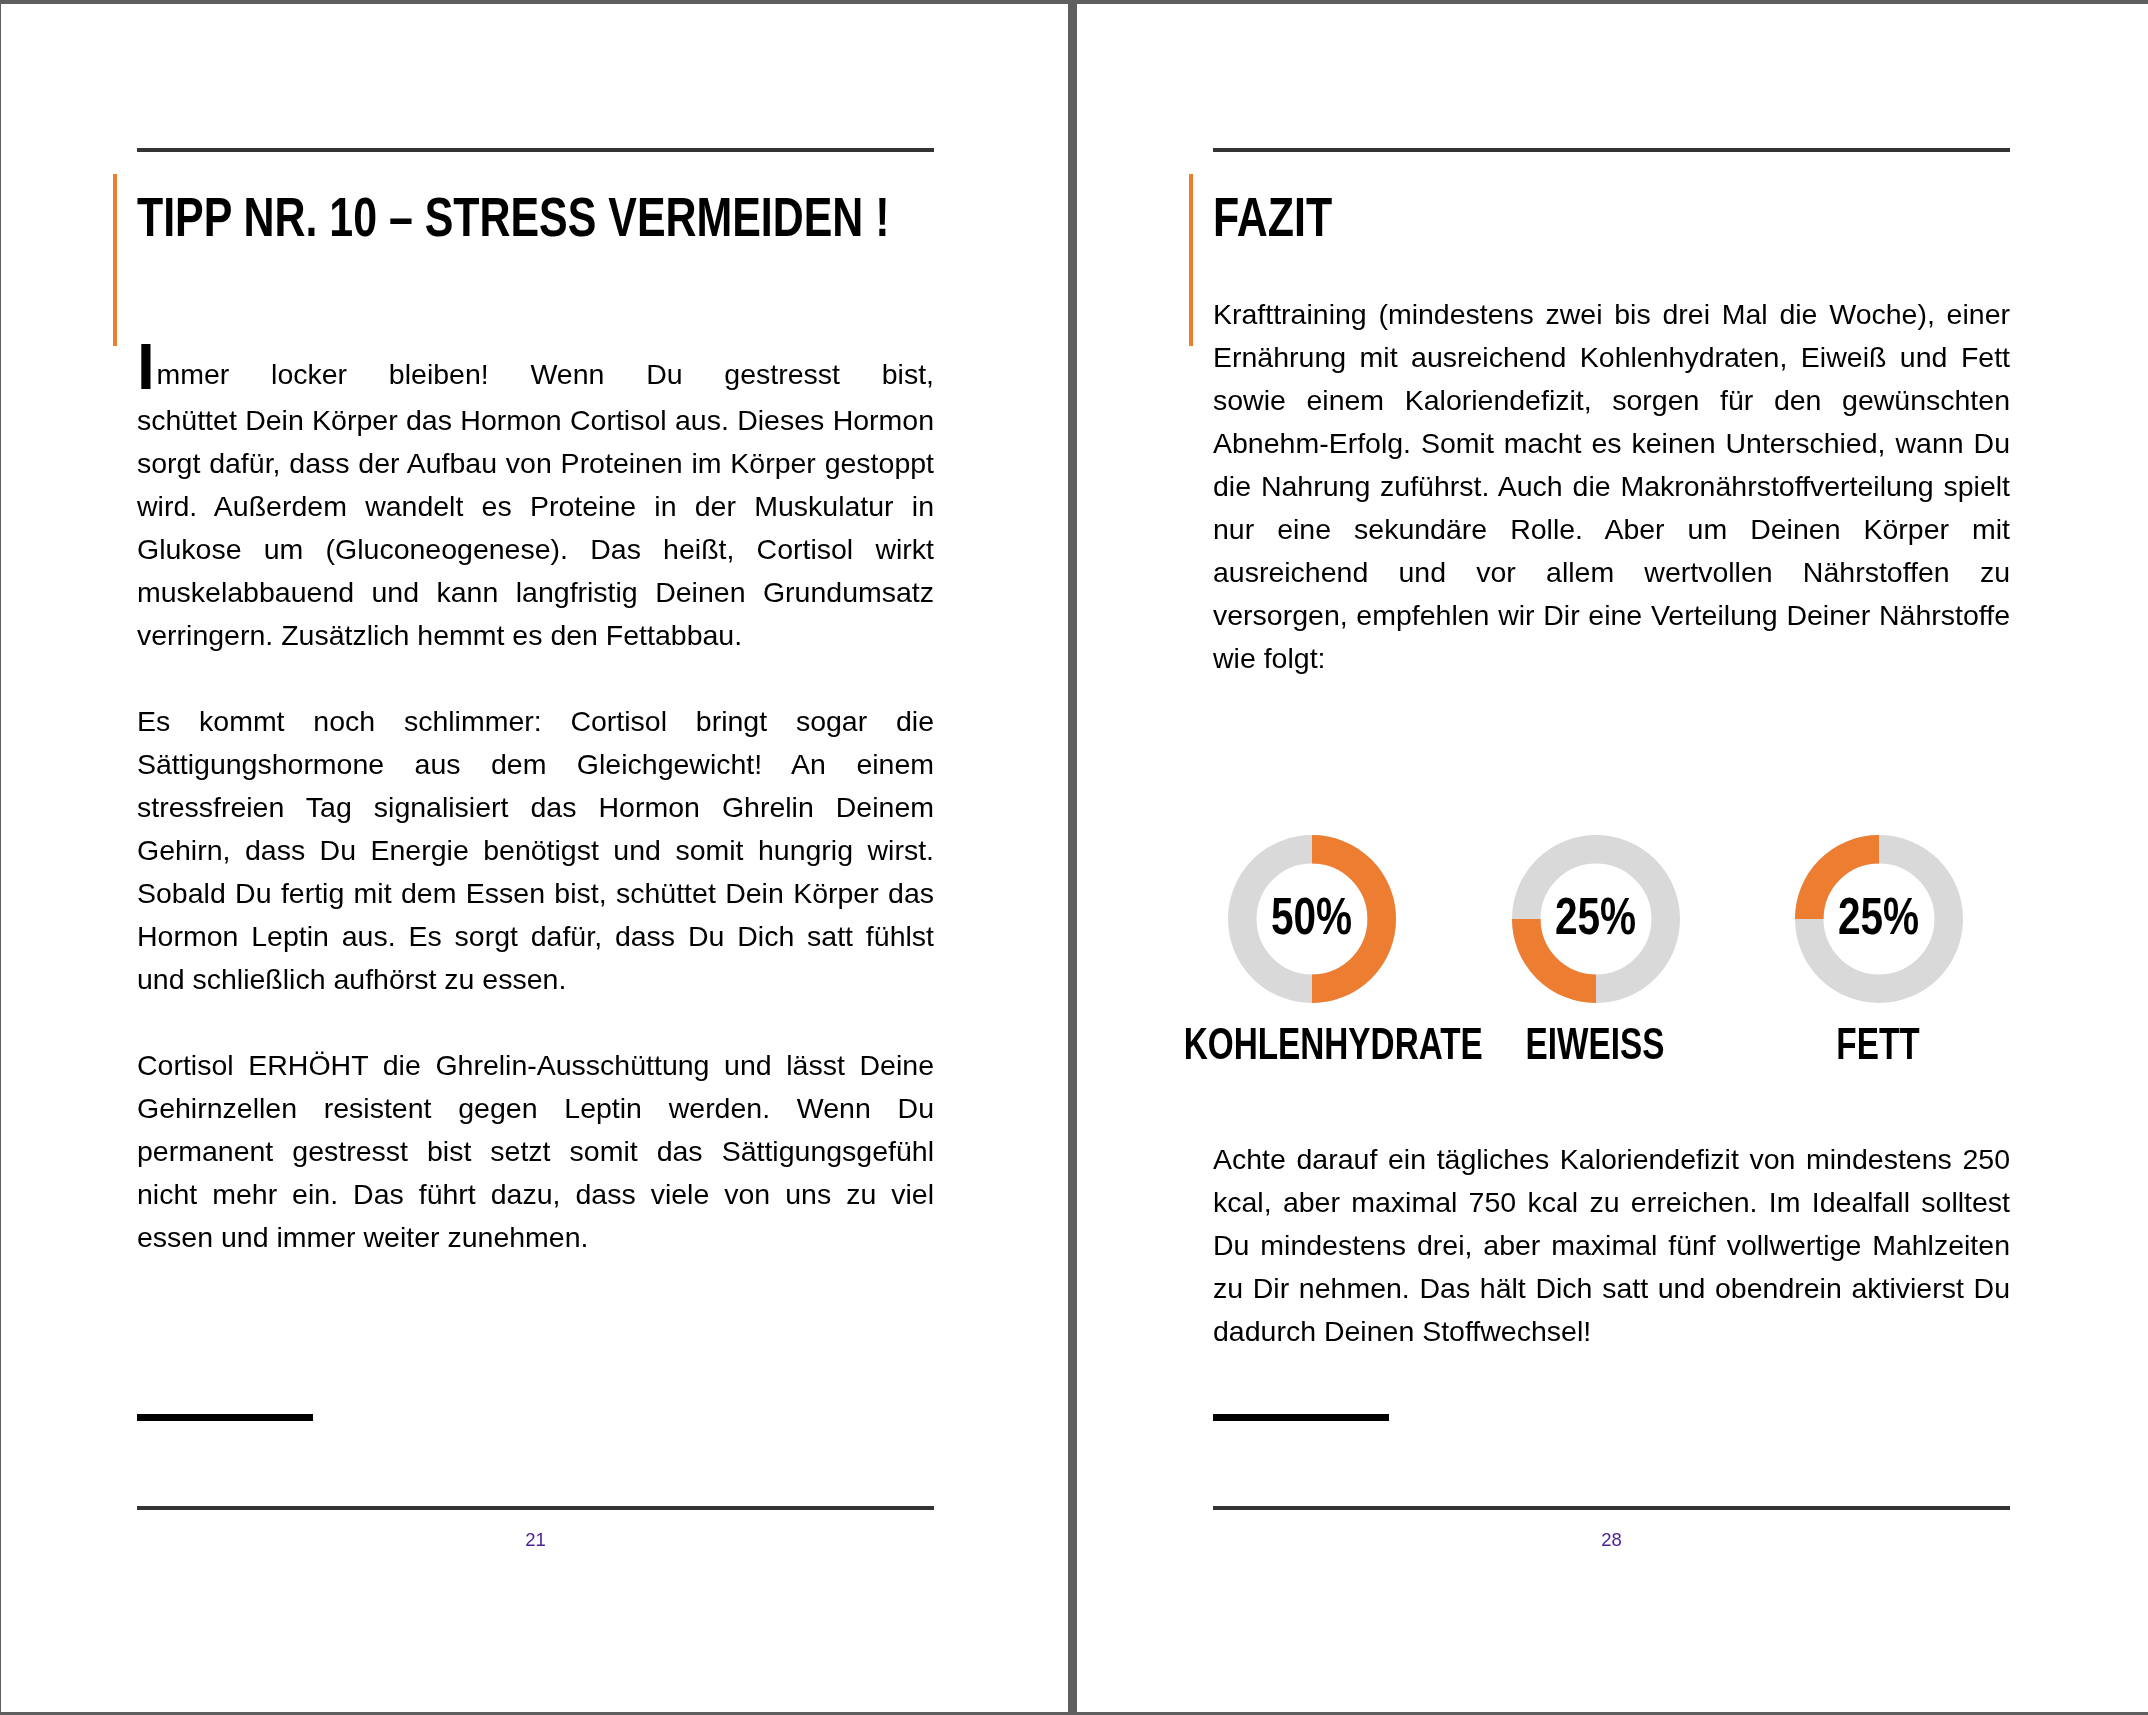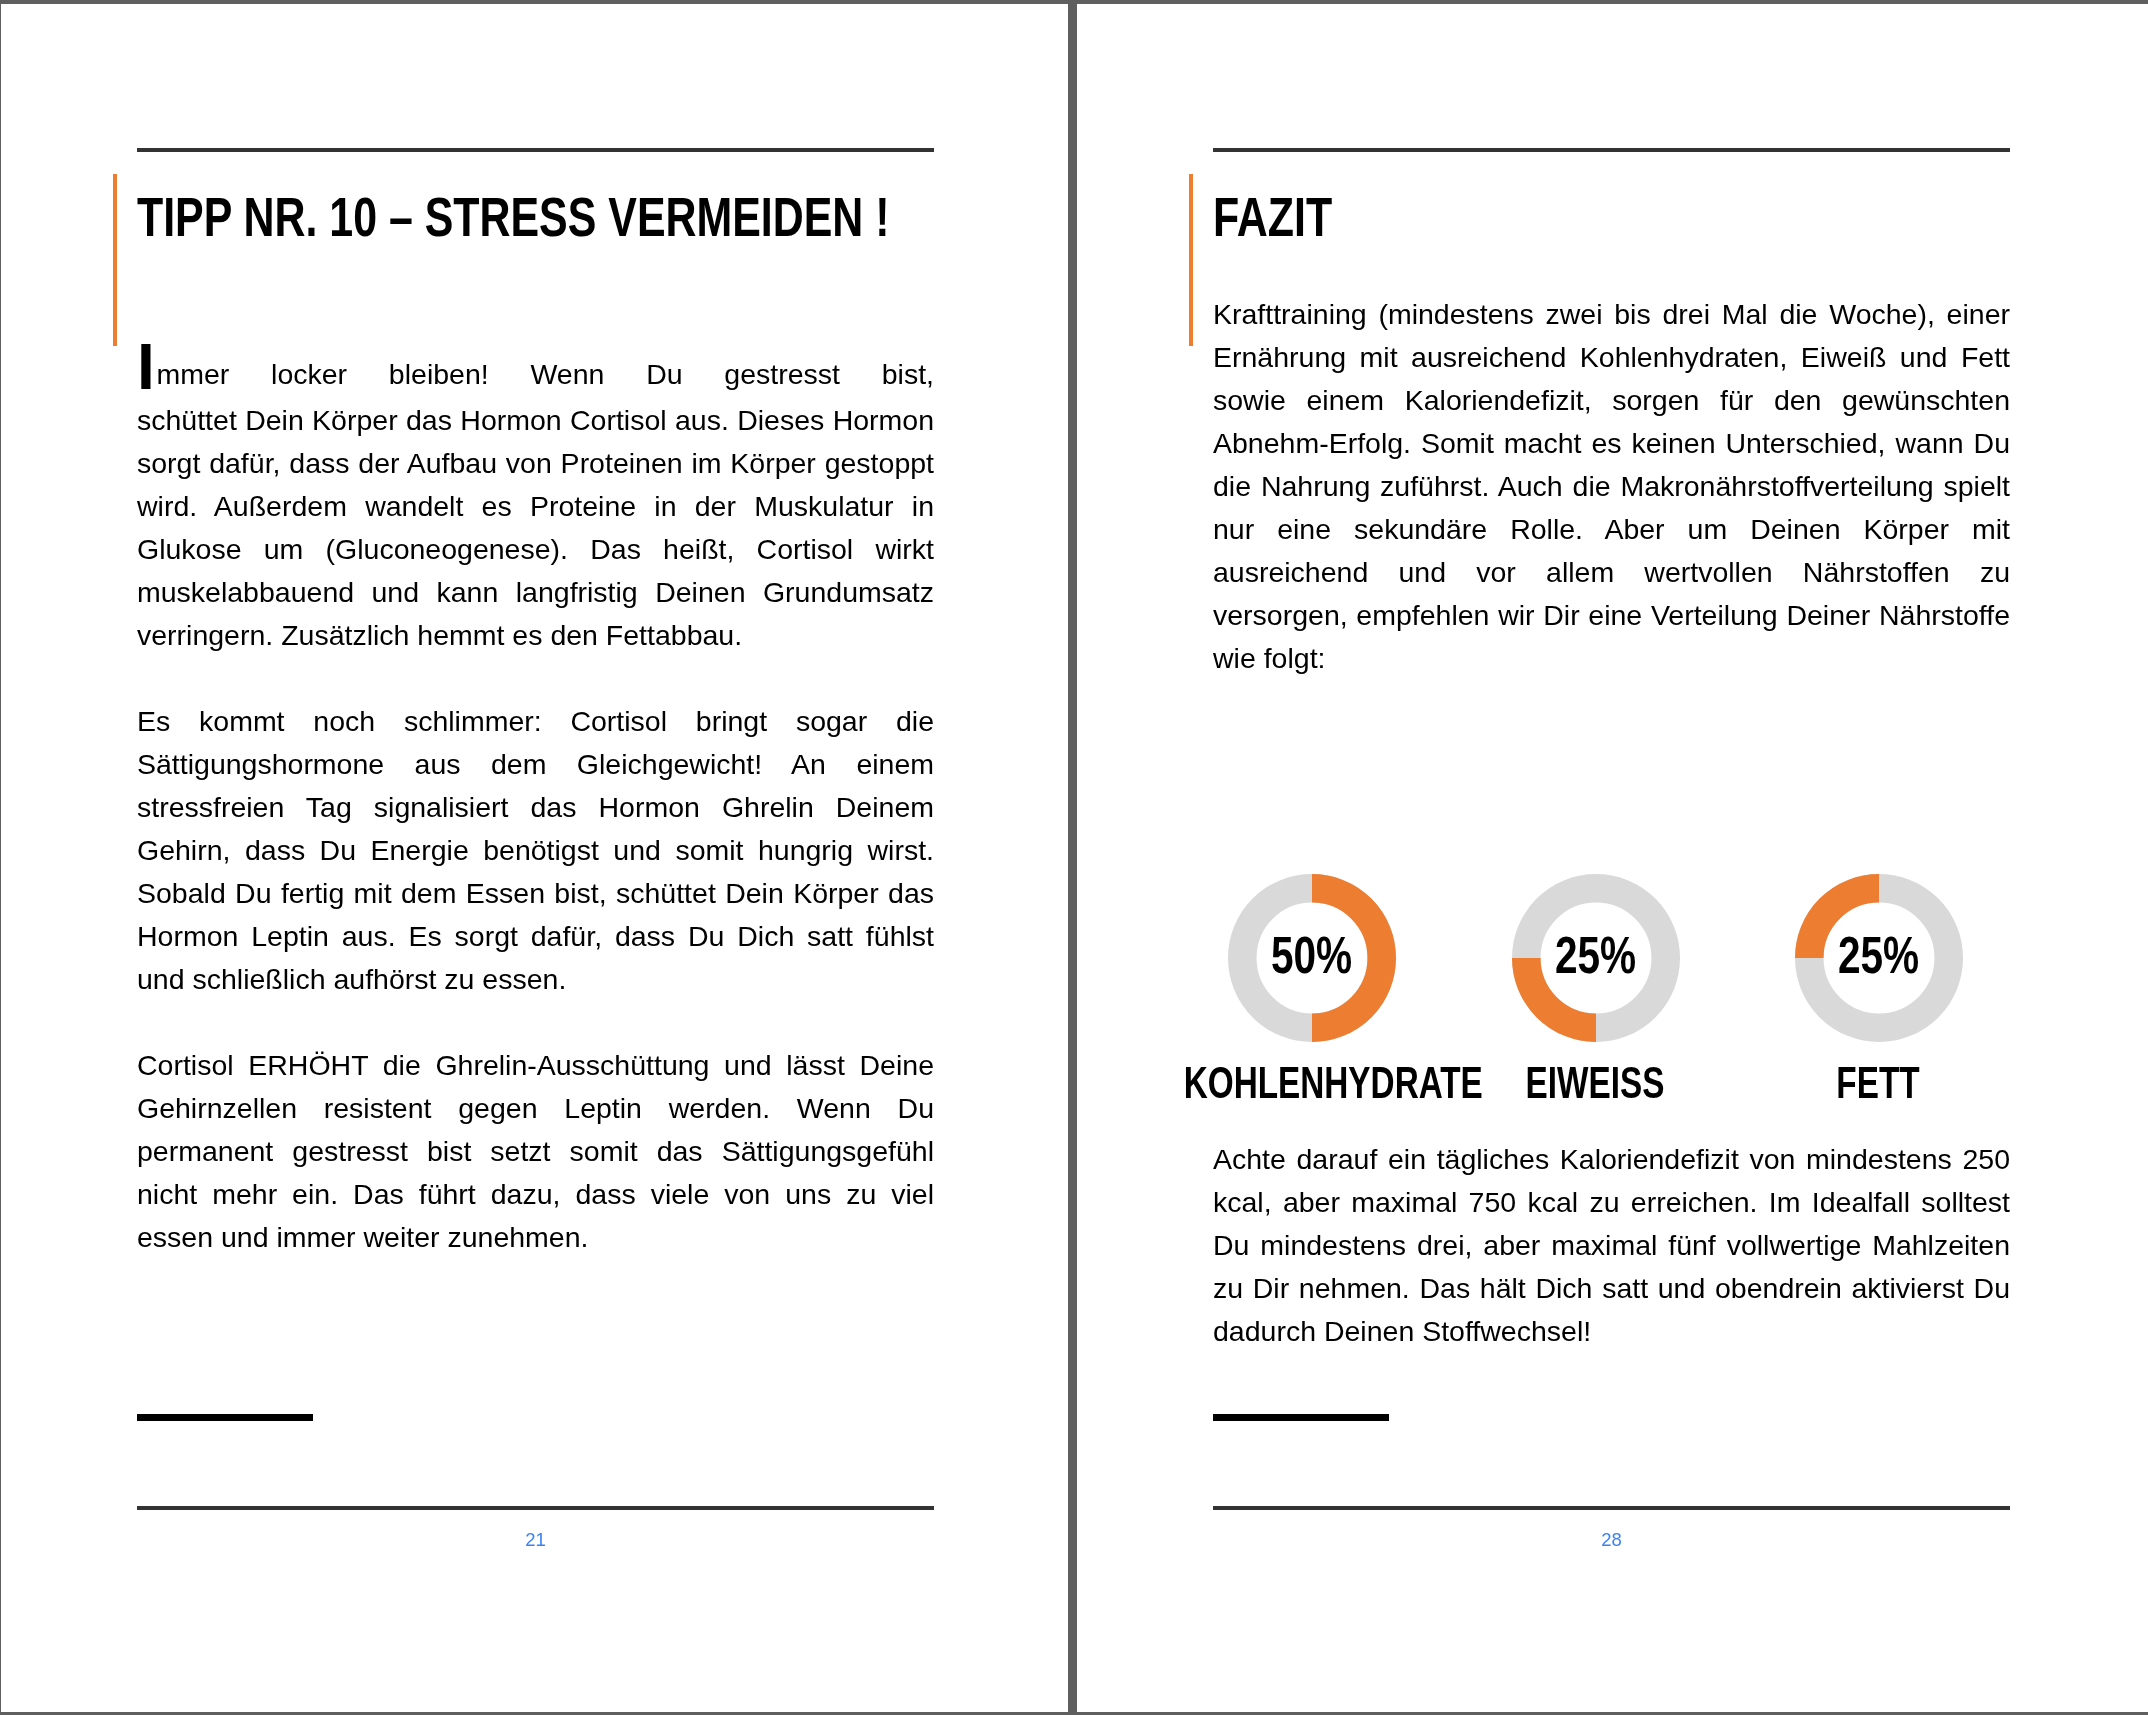--- a/index.html
+++ b/index.html
@@ -94,26 +94,26 @@
   #left-short-rule { top: 1410px; }
   #right-short-rule { top: 1410px; }
 
   .page-number {
     position: absolute;
     left: 136px;
     width: 797px;
     top: 1525px;
     text-align: center;
     font-size: 18.5px;
-    color: #3b82f6;
+    color: #4c1d95;
   }
 
   .donut-wrap {
     position: absolute;
-    top: 870px;
+    top: 831px;
     width: 277px;
     height: 252px;
   }
   .donut-wrap svg { position: absolute; left: 55px; top: 0; }
   .donut-value {
     position: absolute;
     left: 0; width: 277px;
     top: 55px;
     text-align: center;
     font-weight: bold;

